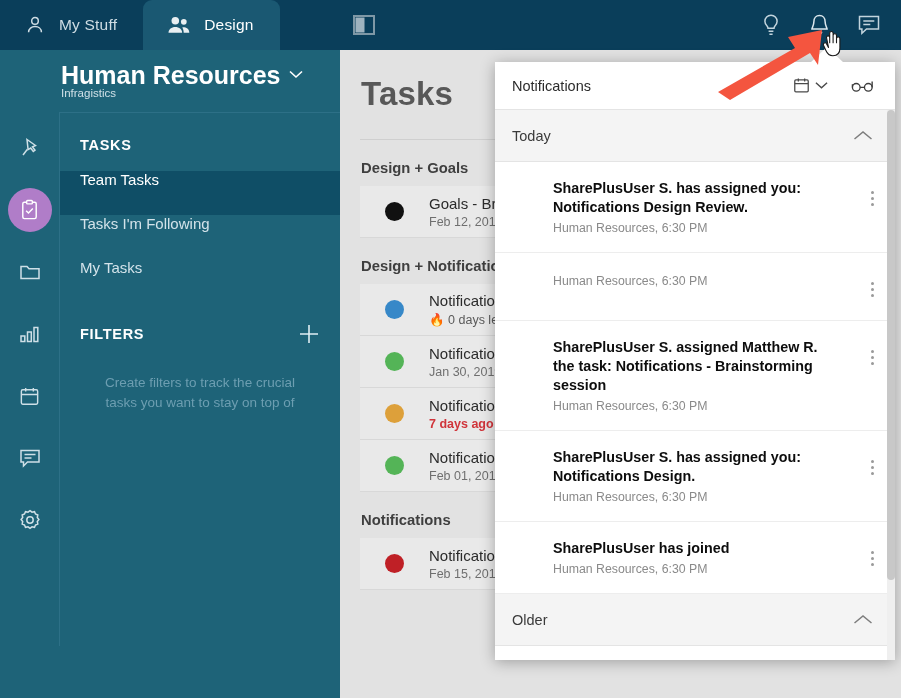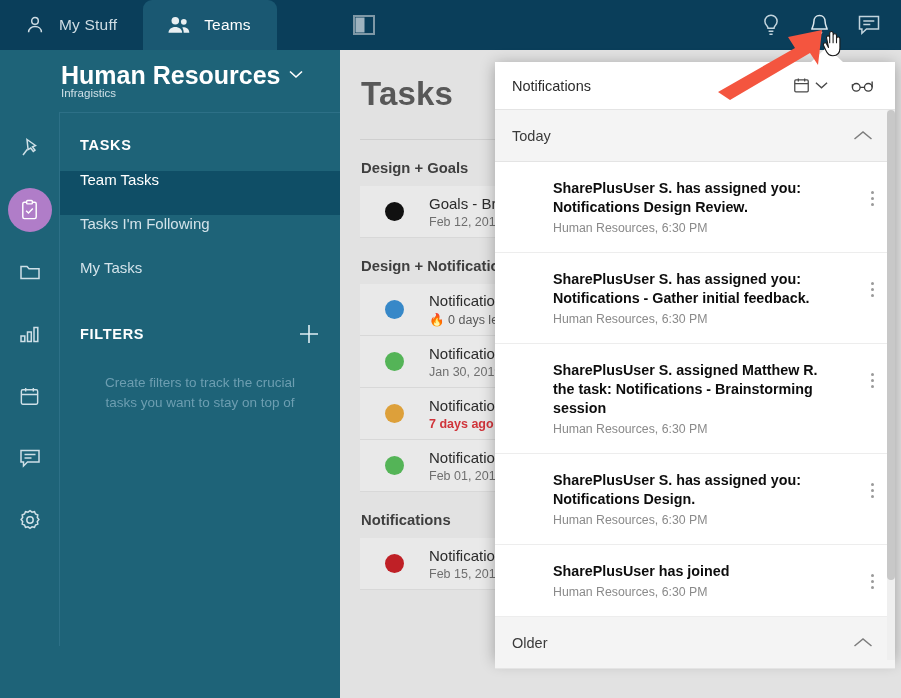--- a/index.html
+++ b/index.html
@@ -211,21 +211,21 @@
       </div>
       <div class="tab active">
         <span class="ic">
           <svg width="24" height="22" viewBox="0 0 26 22" fill="#e9eff2">
             <circle cx="9" cy="6.4" r="4.1"></circle>
               <circle cx="18.2" cy="7.6" r="3.1"></circle>
             <path d="M1.6 19.5c0-3.9 3.3-6.4 7.4-6.4s7.4 2.5 7.4 6.4z"></path>
             <path d="M16.6 13.6c3.3-.5 7.6 1.1 7.6 5.9h-6.1c0-2.3-.5-4.3-1.5-5.9z"></path>
           </svg>
         </span>
-        <span>Teams</span>
+        <span>Design</span>
       </div>
     </div>
 
     <div class="panel-toggle">
       <svg width="22" height="20" viewBox="0 0 22 20">
         <rect x="1" y="1" width="20" height="18" fill="none" stroke="#7f98a6" stroke-width="2"></rect>
         <rect x="2.5" y="2.5" width="9" height="15" fill="#9fb3bf"></rect>
       </svg>
     </div>
 
@@ -434,21 +434,20 @@
           <span class="n-sub" style="display:block">Human Resources, 6:30 PM</span>
         </span>
         <span class="kebab">
             <i></i>
             <i></i>
             <i></i>
           </span>
       </div>
       <div class="n-item">
         <span class="n-body">
-          <span class="n-title" style="display:block">SharePlusUser S. has assigned you: Notifications - Gather initial feedback.</span>
           <span class="n-sub" style="display:block">Human Resources, 6:30 PM</span>
         </span>
         <span class="kebab">
             <i></i>
             <i></i>
             <i></i>
           </span>
       </div>
       <div class="n-item">
         <span class="n-body">

